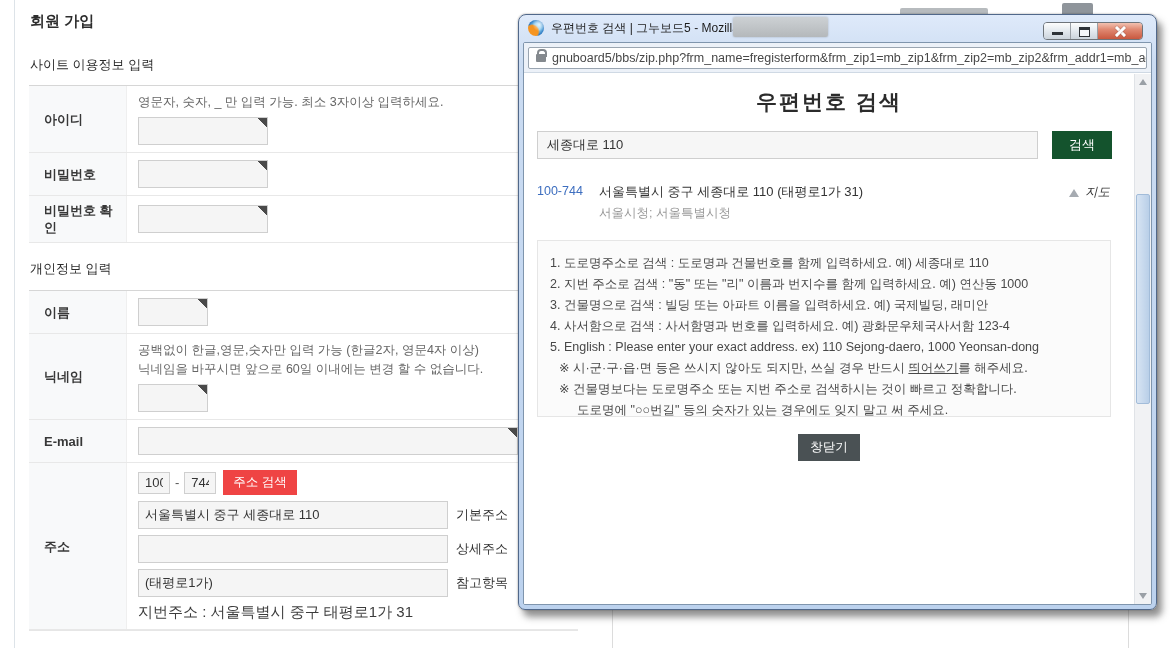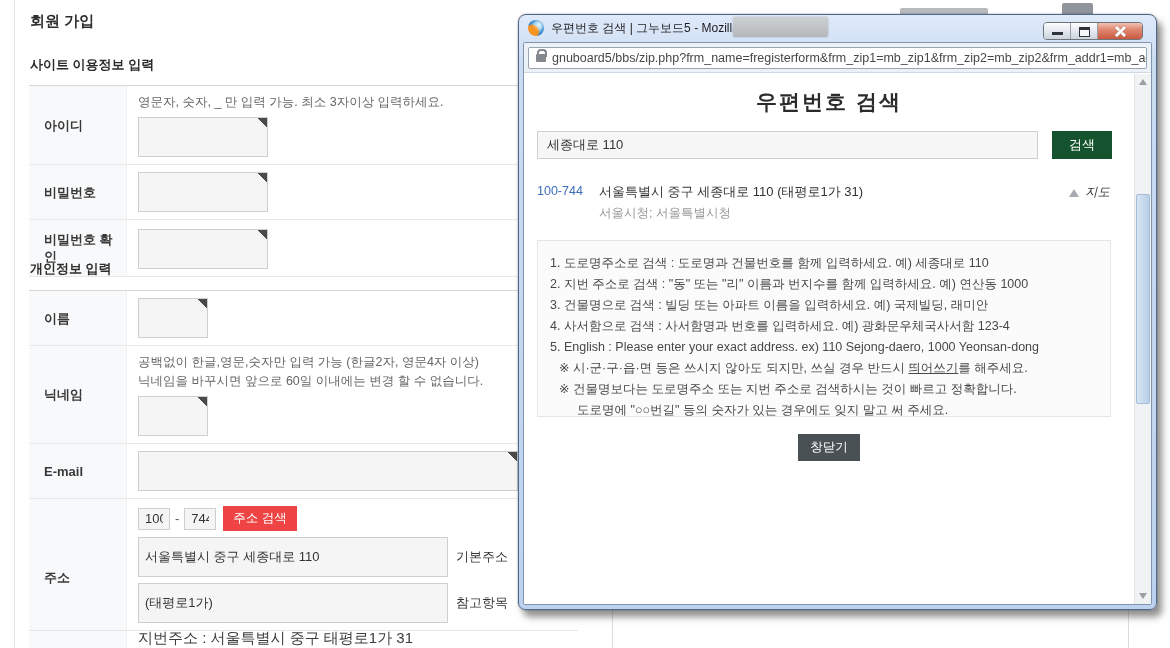--- a/index.html
+++ b/index.html
@@ -2,32 +2,32 @@
 <html><head>
 <meta charset="utf-8">
 <style>
   * { margin:0; padding:0; box-sizing:border-box; }
   html,body { width:1170px; height:648px; background:#fff; font-family:"Liberation Sans","DejaVu Sans",sans-serif; }
   .stage { position:relative; width:1170px; height:648px; overflow:hidden; background:#fff; }
 
   
   .container-line { position:absolute; left:14px; top:0; width:1px; height:648px; background:#dde3e8; }
   .pg-title { position:absolute; left:30px; top:12px; font-size:15px; font-weight:bold; color:#2d2d2d; }
-  .sec-h { position:absolute; left:30px; font-size:13px; font-weight:bold; color:#2b2b2b; }
+  .sec-h { position:absolute; left:30px; font-size:13px; font-weight:normal; color:#2b2b2b; }
   .sec-site { top:56px; } .sec-personal { top:260px; }
 
   .ftbl { position:absolute; left:29px; border-top:1px solid #d6d6d6; }
   .ftbl1 { top:85px; width:549px; }
   .ftbl2 { top:290px; width:549px; }
   .frow { display:flex; border-bottom:1px solid #e8e8e8; }
   .fth { width:98px; background:#f8f9fa; border-right:1px solid #efefef; padding:6px 6px 6px 15px;
          display:flex; align-items:center; font-size:13px; font-weight:bold; color:#383838; line-height:17px; }
   .ftd { flex:1; padding:7px 0 7px 11px; font-size:13px; color:#333; }
   .hint { font-size:12.5px; color:#666; line-height:19px; }
-  .ginput { background:#f5f5f5; border:1px solid #cfcfcf; height:40px; font-size:13px; color:#333; padding:0 6px; }
+  .ginput { background:#f5f5f5; border:1px solid #cfcfcf; height:28px; font-size:13px; color:#333; padding:0 6px; }
   .iw { position:relative; display:inline-block; margin-top:5px; }
   .iw.req::after { content:""; position:absolute; top:1px; right:1px; width:9px; height:9px;
                    background:linear-gradient(225deg,#4a4a4a 50%,transparent 52%); }
   .w130{width:130px;} .w70{width:70px;} .w380{width:380px;} .w310{width:310px;}
   .zipin { width:32px; height:22px; text-align:center; margin-top:0; }
   .dash { margin:0 5px; color:#555; }
   .btn-dark { display:inline-block; background:#ef4444; color:#fff; border:none; font-size:12.5px;
               height:25px; padding:0 10px; margin-left:7px; cursor:pointer; vertical-align:middle; }
   .addr-line { margin-bottom:6px; display:flex; align-items:center; }
   .side-label { margin-left:8px; font-size:13px; color:#333; white-space:nowrap; }
@@ -174,20 +174,24 @@
           <input class="ginput zipin" value="100" style="">
           <span class="dash">-</span>
           <input class="ginput zipin" value="744" style="">
           <button class="btn-dark">주소 검색</button>
         </div>
         <div class="addr-line">
           <input class="ginput w310" value="서울특별시 중구 세종대로 110" style="">
           <span class="side-label">기본주소</span>
         </div>
         <div class="addr-line">
+          <input class="ginput w310" value="" style="">
+          <span class="side-label">상세주소</span>
+        </div>
+        <div class="addr-line">
           <input class="ginput w310" value="(태평로1가)" style="">
           <span class="side-label">참고항목</span>
         </div>
         <div class="jibun">지번주소 : 서울특별시 중구 태평로1가 31</div>
       </div>
     </div>
   </div>
 
   <div class="h-line"></div>
   <div class="v-line vl1"></div>

